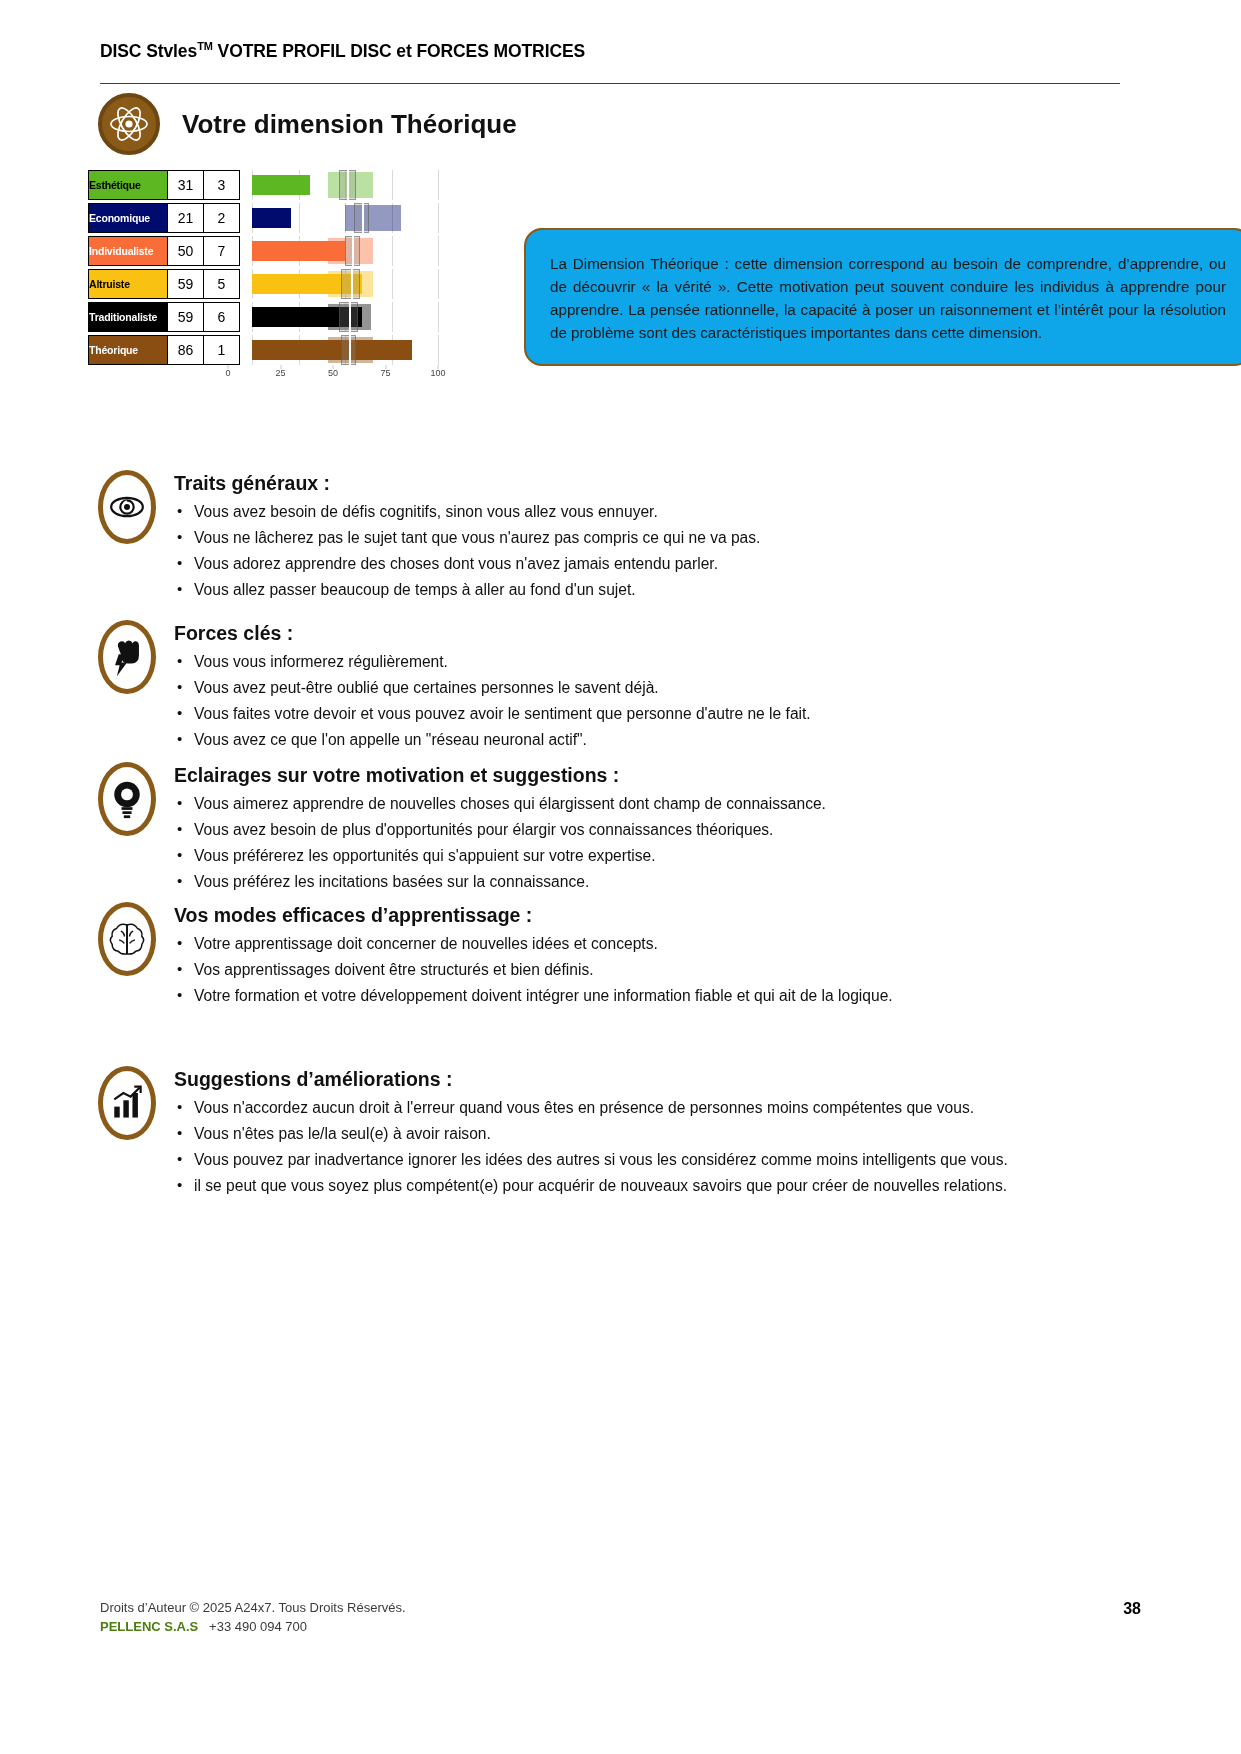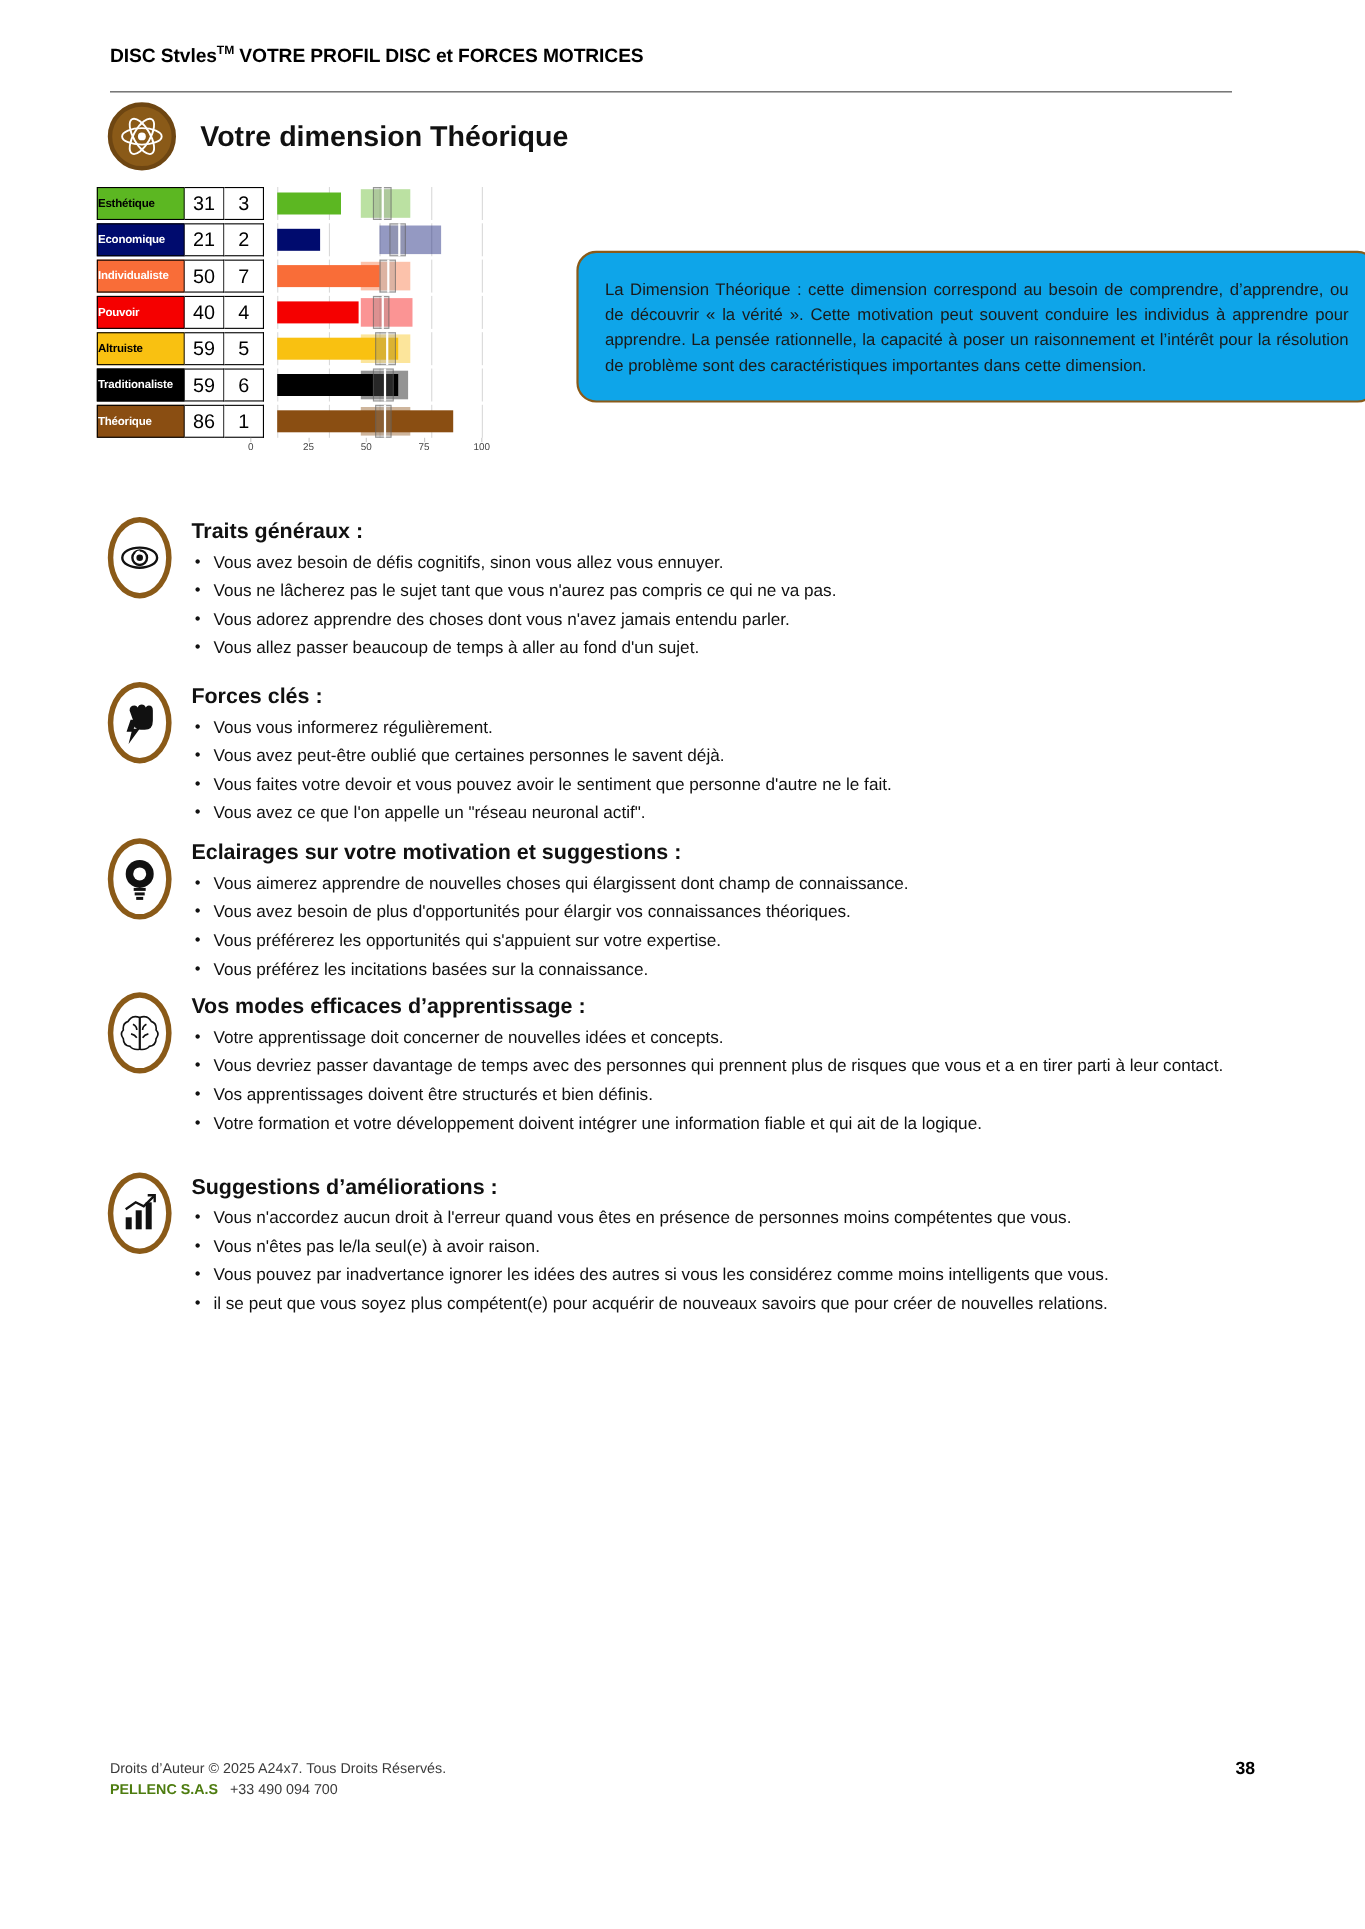--- a/index.html
+++ b/index.html
@@ -69,21 +69,21 @@
     padding-left:0;
     font-size:10.5px; font-weight:bold;
     border:1px solid #000;
     color:#fff;
     letter-spacing:-0.2px;
     overflow:hidden;
   }
   .num-cell {
     width:36px; height:30px;
     display:flex; align-items:center; justify-content:center;
-    font-size:18px; border:1px solid #000; border-left:0;
+    font-size:14px; border:1px solid #000; border-left:0;
     background:#fff; color:#000;
   }
   .bar-area {
     position:relative; flex:1 1 auto; height:30px; margin-left:12px;
     background:#fff;
   }
   .grid-lines {
     position:absolute; left:0; top:0; right:0; bottom:0;
     pointer-events:none;
   }
@@ -235,38 +235,20 @@
               <i style="left: 75%;"></i>
               <i style="left: 100%;"></i>
             </div>
             <div class="band" style="left: 41%; width: 24%; background: rgb(249, 109, 56);"></div>
             <div class="bar" style="left: 0%; width: 50%; background: rgb(249, 109, 56);"></div>
             <div class="band-mark" style="left: 50%; width: 8%;"></div>
             <div class="band-tick" style="left: 54%;"></div>
           </div>
         </div>
         <div class="chart-row">
-          <div class="lbl-cell" style="background: rgb(245, 0, 0); color: rgb(255, 255, 255);">Pouvoir</div>
-          <div class="num-cell">40</div>
-          <div class="num-cell">4</div>
-          <div class="bar-area">
-            <div class="grid-lines">
-              <i style="left: 0%;"></i>
-              <i style="left: 25%;"></i>
-              <i style="left: 50%;"></i>
-              <i style="left: 75%;"></i>
-              <i style="left: 100%;"></i>
-            </div>
-            <div class="band" style="left: 41%; width: 25%; background: rgb(245, 0, 0);"></div>
-            <div class="bar" style="left: 0%; width: 40%; background: rgb(245, 0, 0);"></div>
-            <div class="band-mark" style="left: 47%; width: 8%;"></div>
-            <div class="band-tick" style="left: 51%;"></div>
-          </div>
-        </div>
-        <div class="chart-row">
           <div class="lbl-cell" style="background: rgb(249, 193, 17); color: rgb(0, 0, 0);">Altruiste</div>
           <div class="num-cell">59</div>
           <div class="num-cell">5</div>
           <div class="bar-area">
             <div class="grid-lines">
               <i style="left: 0%;"></i>
               <i style="left: 25%;"></i>
               <i style="left: 50%;"></i>
               <i style="left: 75%;"></i>
               <i style="left: 100%;"></i>
@@ -400,21 +382,20 @@
               <path d="M31 15 q-4 2-4 6"></path>
               <path d="M15 25 q4 1 6 4"></path>
               <path d="M33 25 q-4 1-6 4"></path>
             </g>
           </svg>
         </div>
         <div class="section-body" style="flex: 1 1 auto;">
           <div class="section-heading">Vos modes efficaces d’apprentissage :</div>
           <ul class="bullets">
             <li>Votre apprentissage doit concerner de nouvelles idées et concepts.</li>
-            <li>Vous devriez passer davantage de temps avec des personnes qui prennent plus de risques que vous et a en tirer parti à leur contact.</li>
             <li>Vos apprentissages doivent être structurés et bien définis.</li>
             <li>Votre formation et votre développement doivent intégrer une information fiable et qui ait de la logique.</li>
           </ul>
         </div>
       </div>
       <div class="section" style="left: 98px; top: 1066px; width: 1030px;">
         <div class="badge-oval">
           <svg width="40" height="40" viewBox="0 0 44 44">
             <rect x="8" y="26" width="6" height="12" fill="#111"></rect>
             <rect x="18" y="19" width="6" height="19" fill="#111"></rect>

